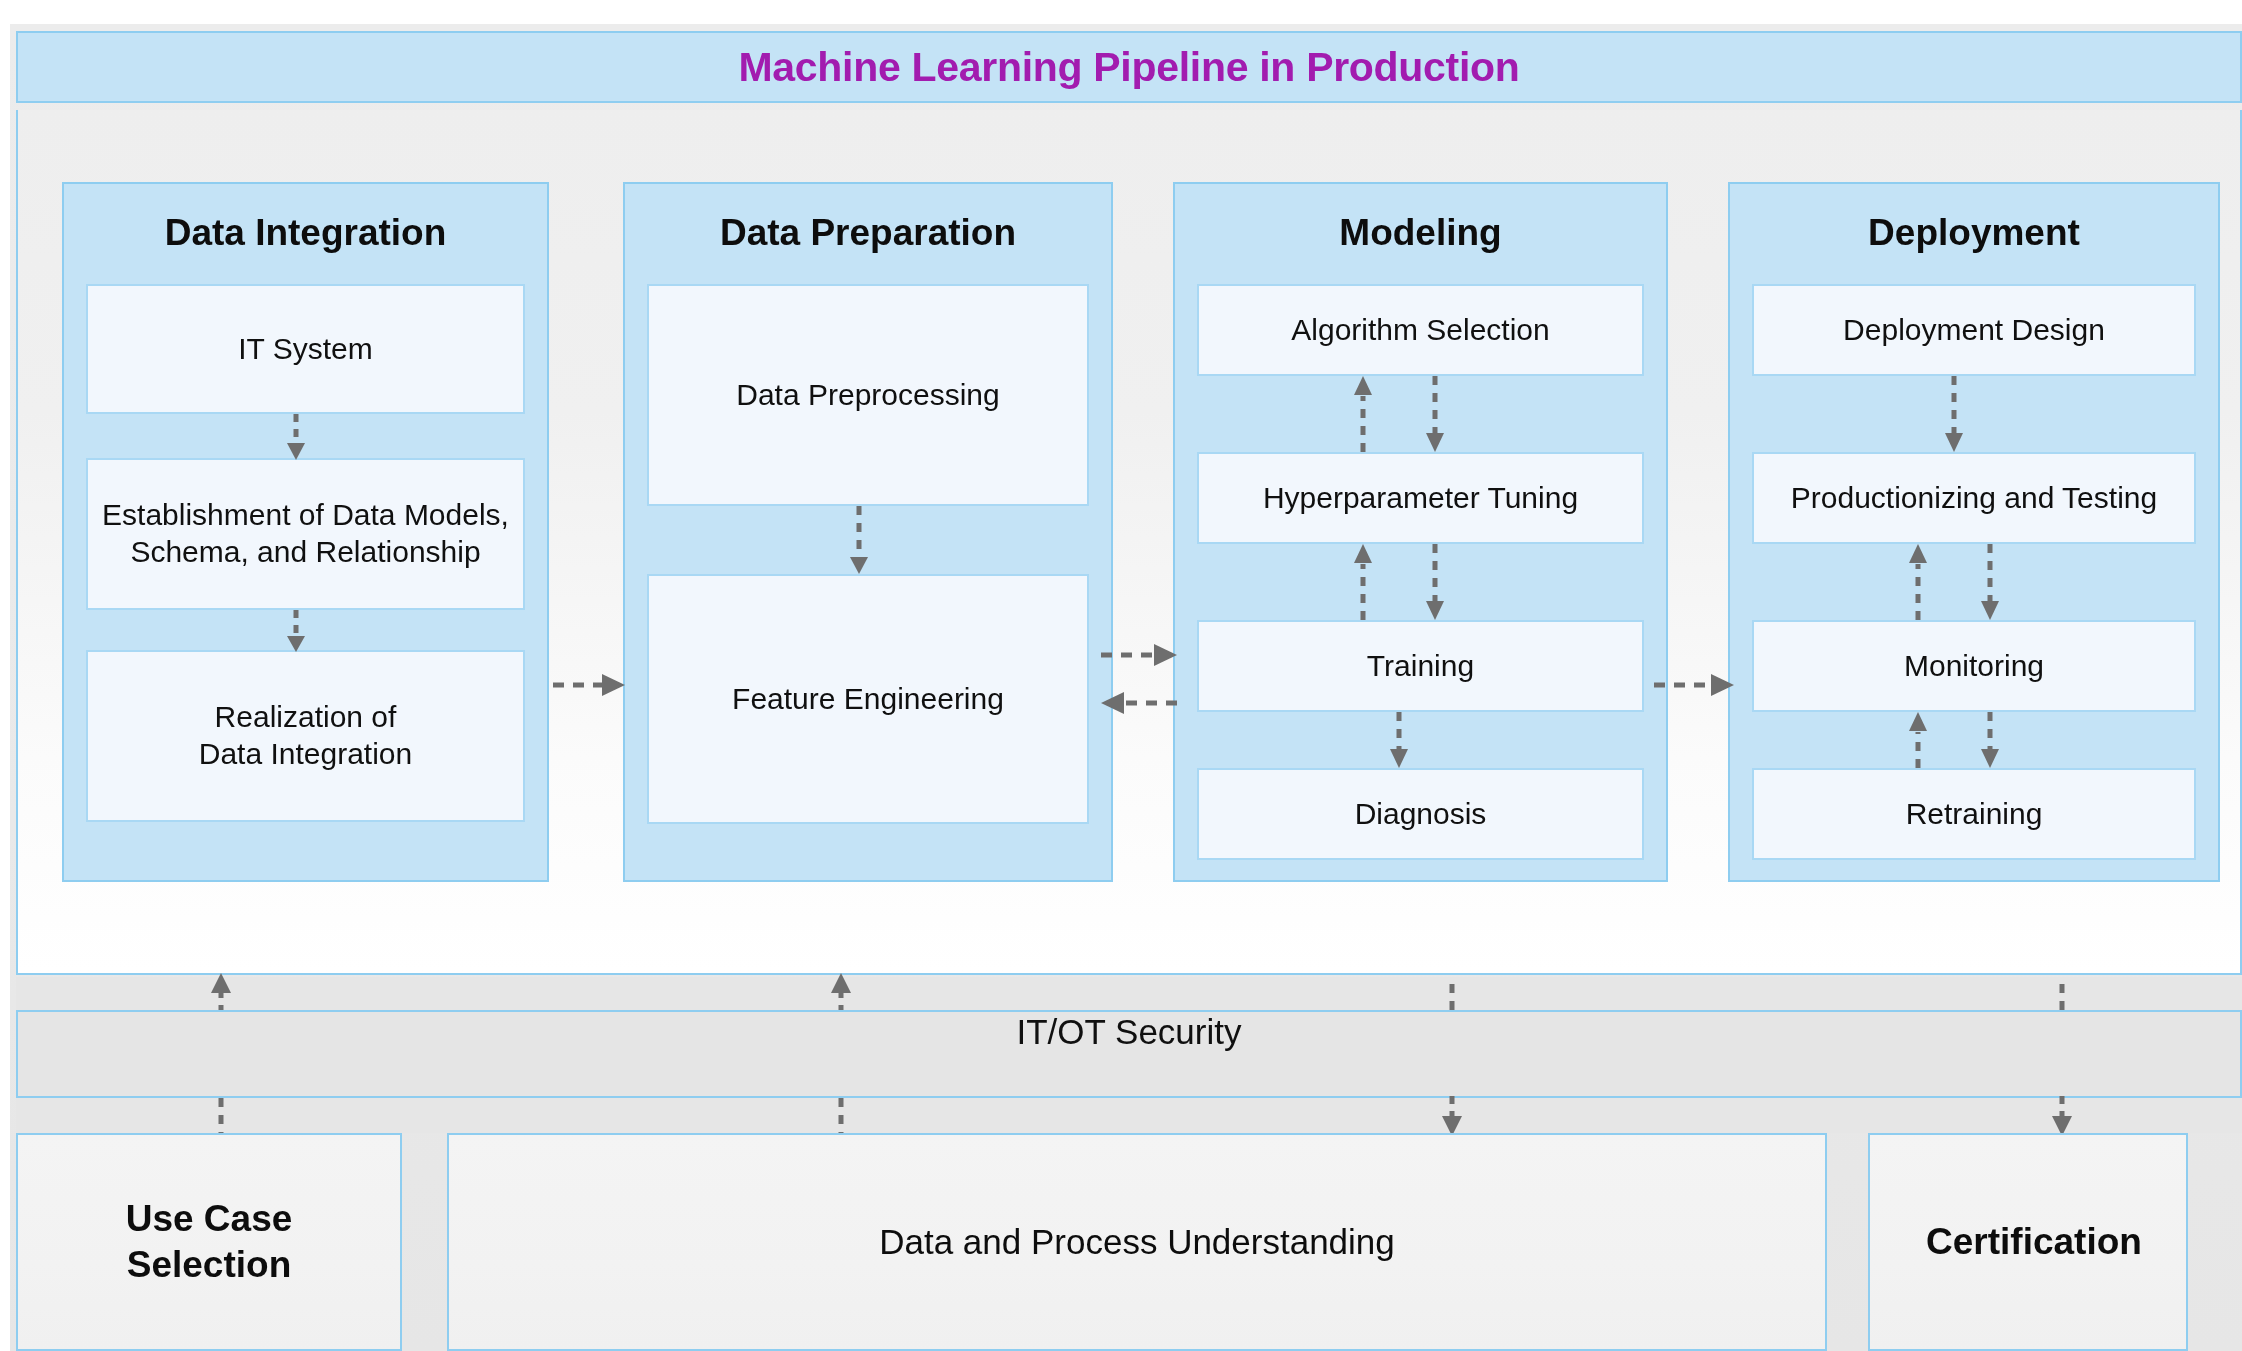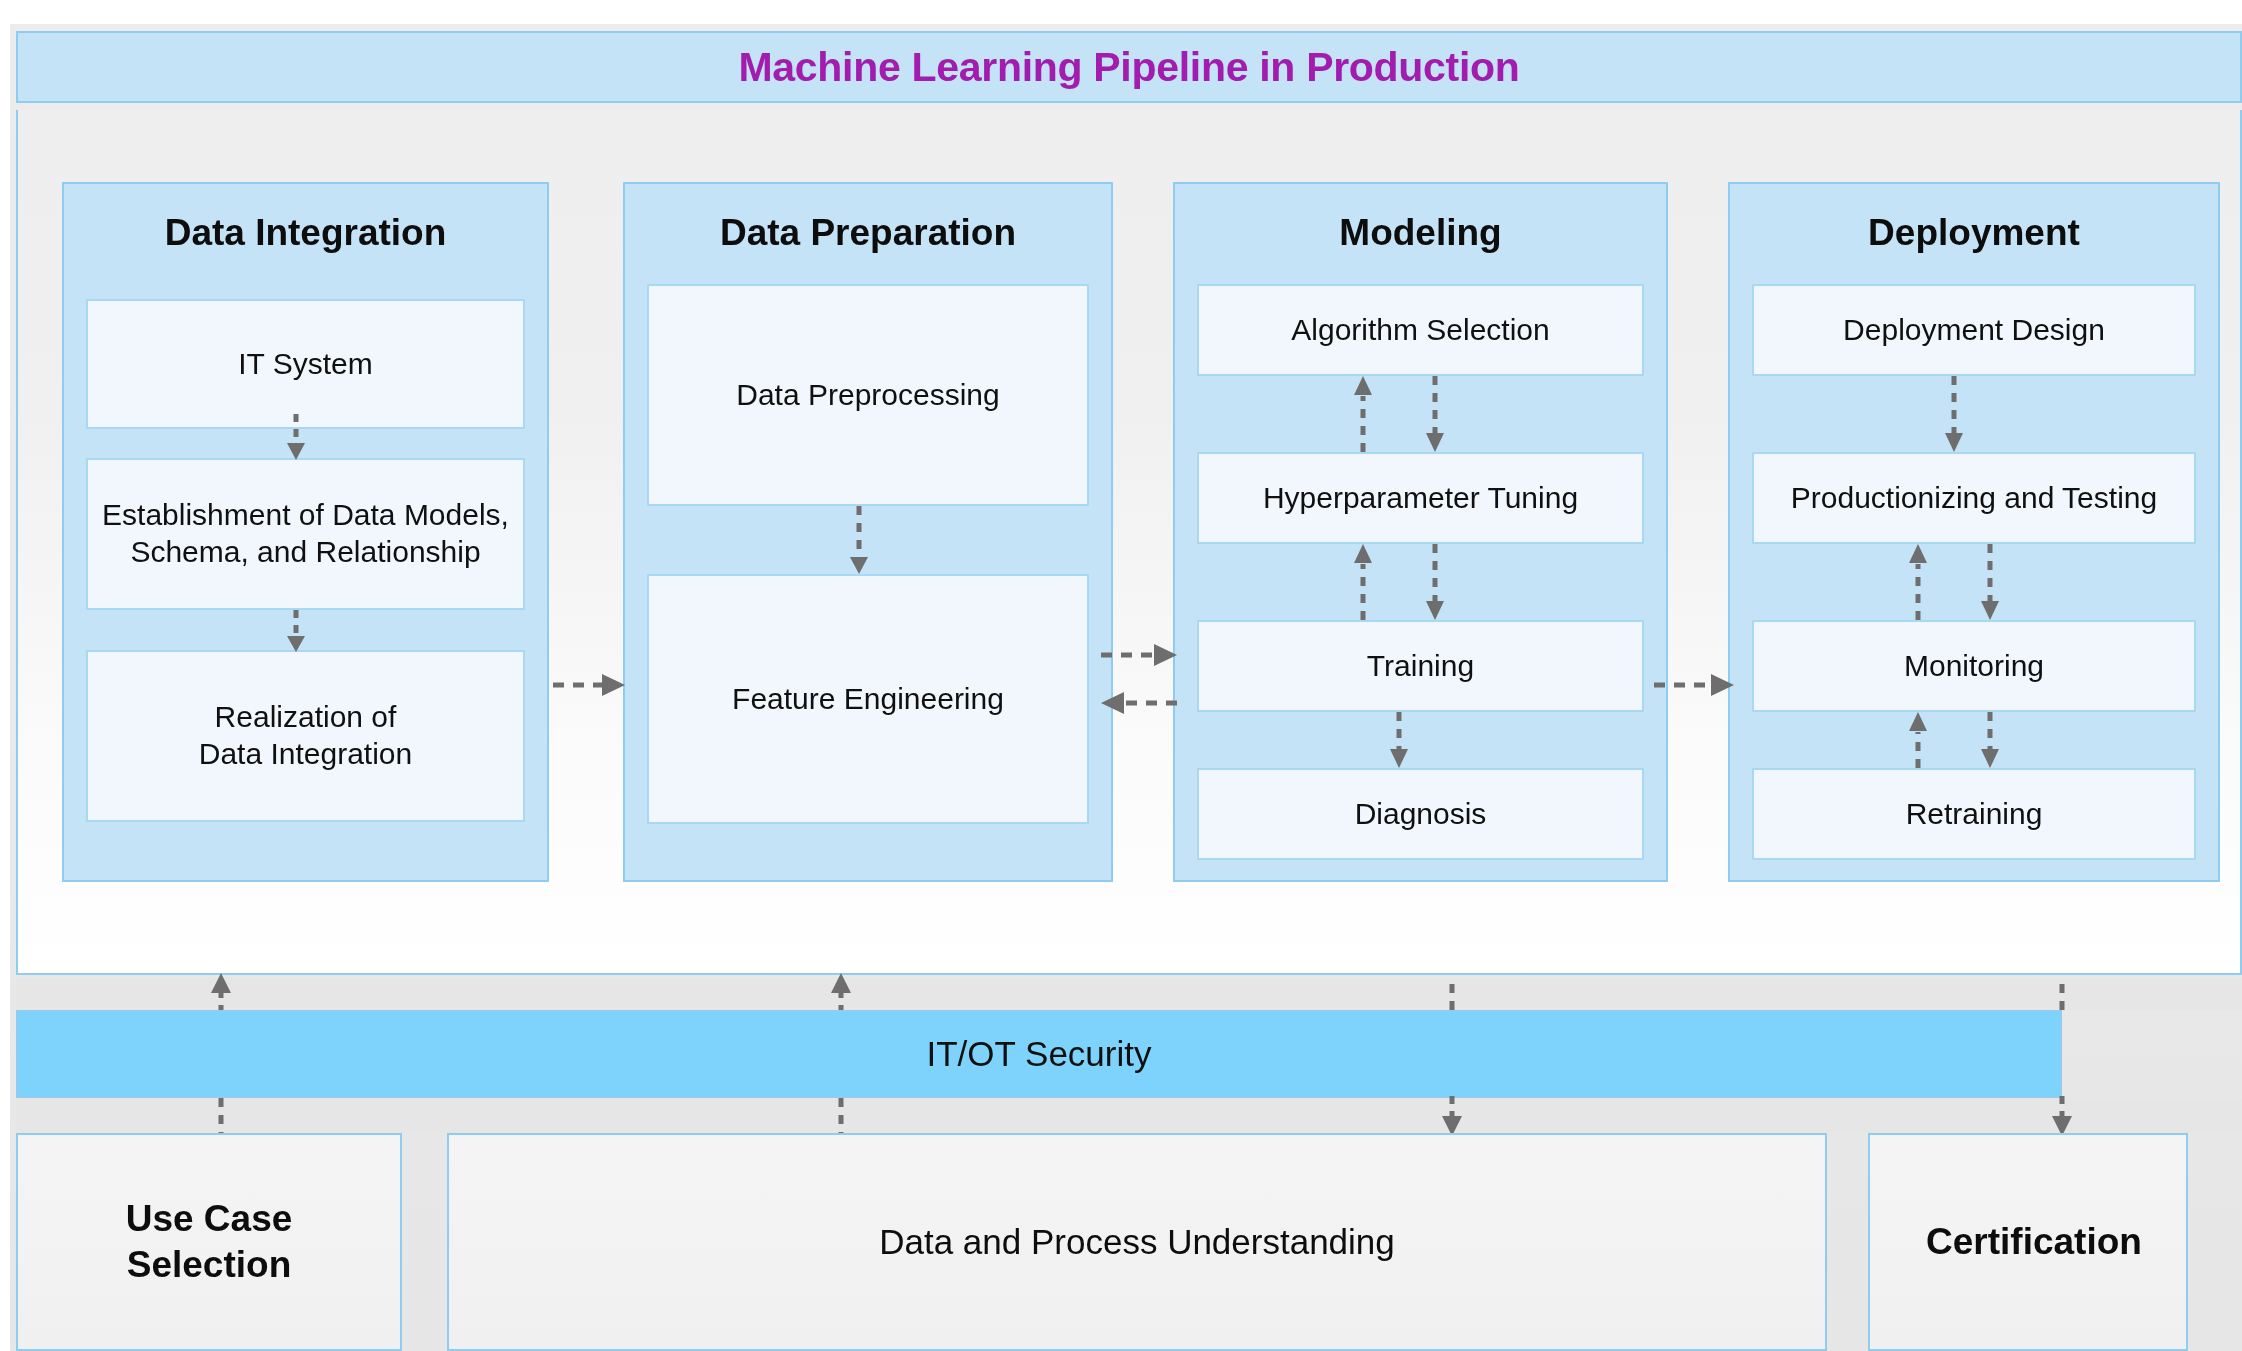--- a/index.html
+++ b/index.html
@@ -99,25 +99,25 @@
   .band-top {
     position: absolute;
     left: 16px; top: 977px;
     width: 2226px; height: 33px;
     background: #e6e6e6;
   }
   
   .security-bar {
     position: absolute;
     left: 16px; top: 1010px;
-    width: 2046px; height: 88px;
-    background: #7dd3fc;
-    border: 2px solid #8ecdf0;
-    box-sizing: border-box;
-    display: flex; align-items: center; justify-content: center;
+    width: 2226px; height: 88px;
+    background: #e5e5e5;
+    border: 2px solid #8ecdf0;
+    box-sizing: border-box;
+    display: flex; justify-content: center;
   }
   .security-text {
     font-size: 35px;
     color: #101010;
   }
   .band-bottom {
     position: absolute;
     left: 16px; top: 1098px;
     width: 2226px; height: 35px;
     background: #e6e6e6;
@@ -152,21 +152,21 @@
   </div>
 
   <div class="pipeline-wrap">
     <div class="pipeline-inner"></div>
   </div>
 
   <div style="position:absolute;left:16px;top:110px;width:2226px;height:865px;">
 
     <div class="stage stage-0">
       <div class="stage-title">Data Integration</div>
-      <div class="step" style="left:22px;top:115px;width:439px;height:130px;">
+      <div class="step" style="left:22px;top:100px;width:439px;height:130px;">
         <span>IT System</span>
       </div>
       <div class="step" style="left:22px;top:274px;width:439px;height:152px;">
         <span>Establishment of Data Models, Schema, and Relationship</span>
       </div>
       <div class="step" style="left:22px;top:466px;width:439px;height:172px;">
         <span class="nl">Realization of<br>Data Integration</span>
       </div>
 
       <div class="arrow" style="left:220px;top:230px;">

